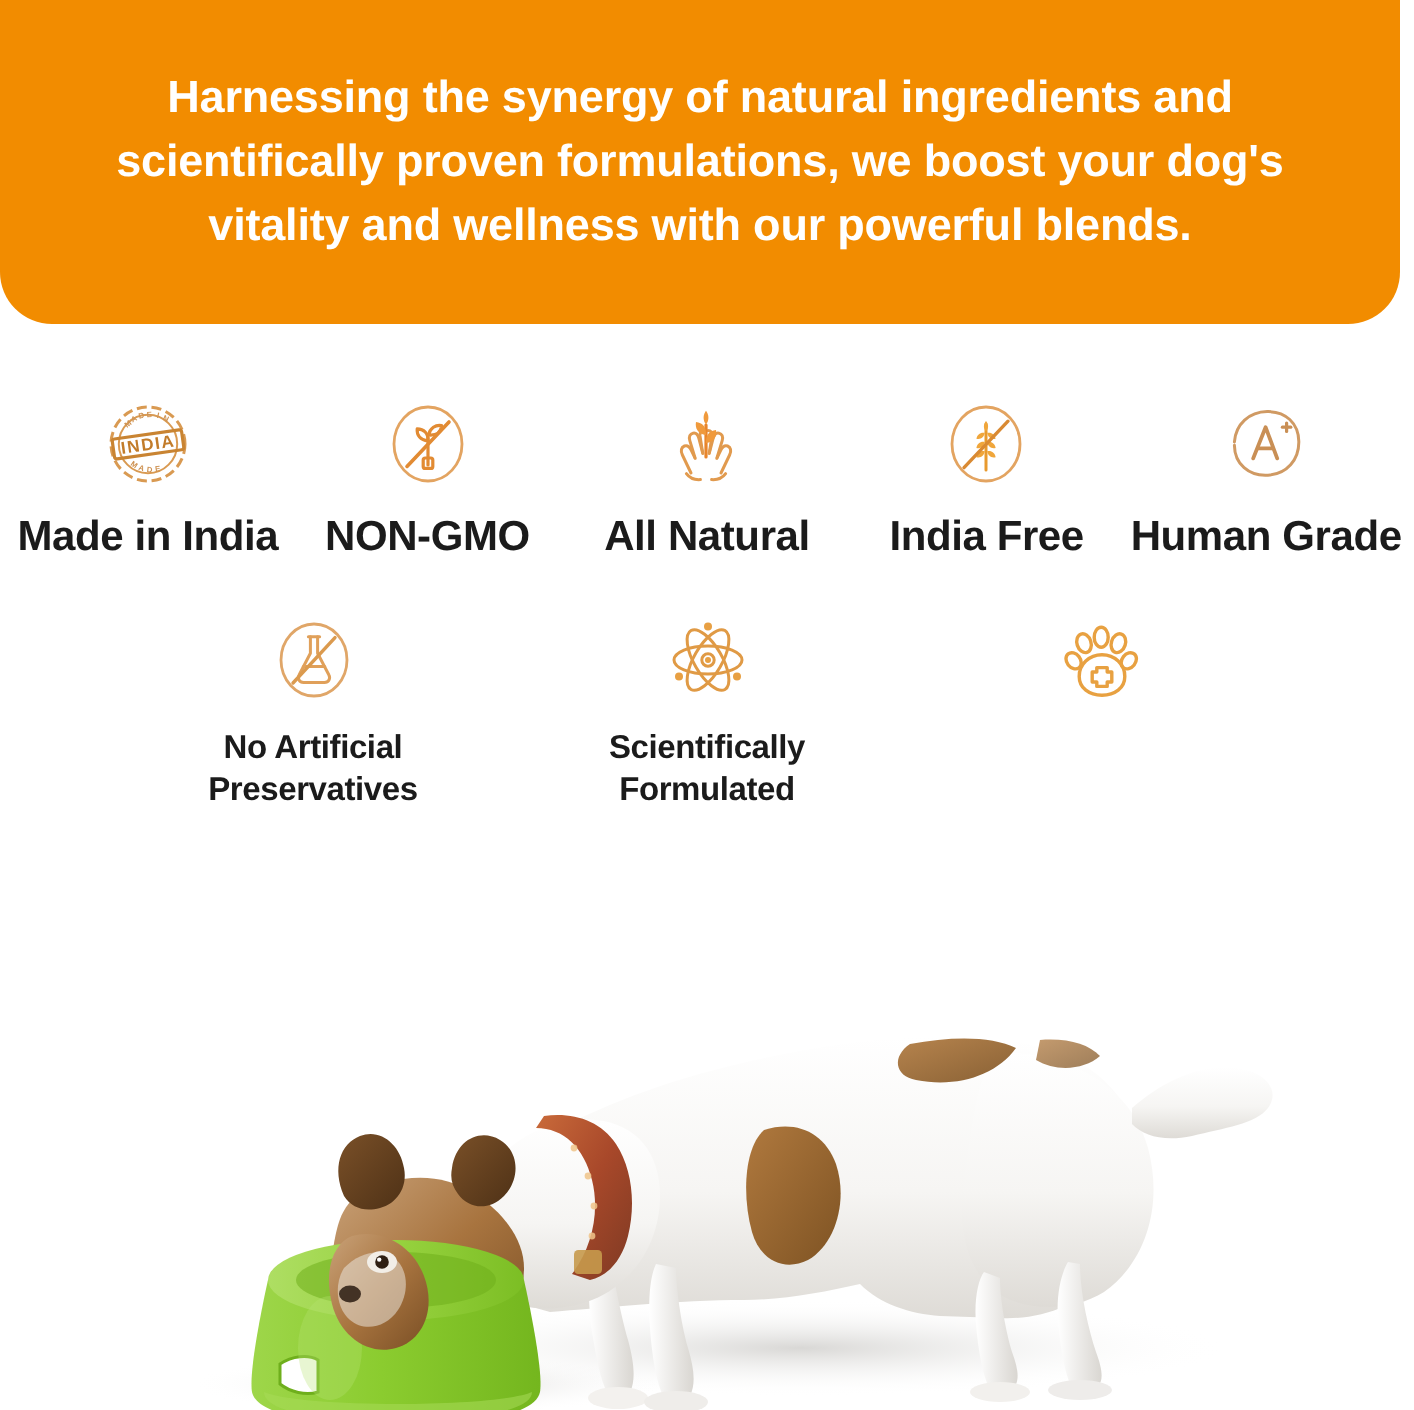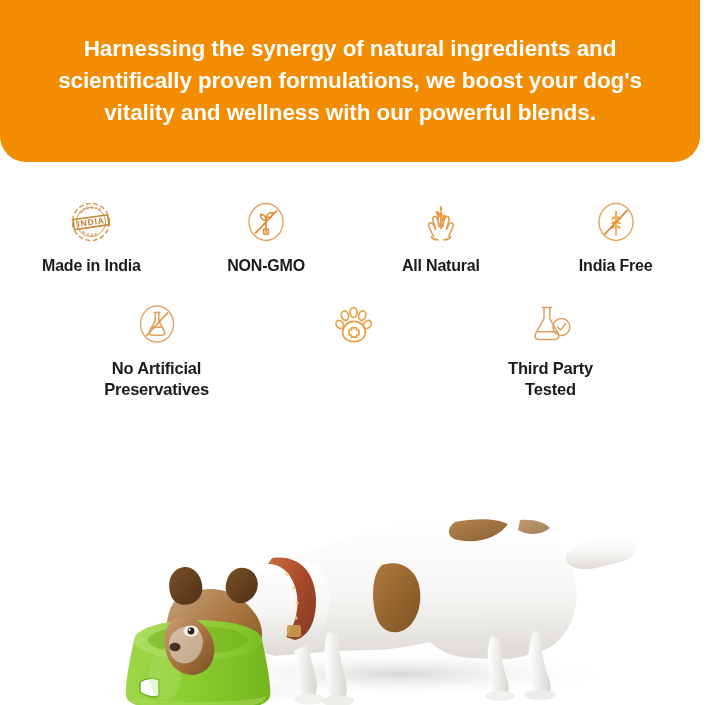--- a/index.html
+++ b/index.html
@@ -50,21 +50,21 @@
     align-items:center; justify-content:flex-start;
     flex:1 1 0;
   }
   .badge-icon {
     width:52px; height:52px;
     display:flex; align-items:center; justify-content:center;
   }
   .badge-icon svg { display:block; width:52px; height:52px; }
   .badge-label {
     margin-top:8px;
-    font-size:16px;
+    font-size:21px;
     font-weight:bold;
     color:#1b1b1b;
     text-align:center;
     line-height:1.25;
     letter-spacing:-0.2px;
     white-space:pre-line;
   }
   .row2 .badge-label { font-size:16.5px; }
 
   
@@ -176,20 +176,37 @@
                 <path d="M25.4 29.6 C23.2 29.2 21.6 30.4 21.2 32.6 C23.4 33.1 25.0 31.9 25.4 29.6 Z"></path>
                 <path d="M26.6 29.6 C28.8 29.2 30.4 30.4 30.8 32.6 C28.6 33.1 27.0 31.9 26.6 29.6 Z"></path>
               </g>
             </g>
             <path d="M15.0 37.8 L37.0 14.6" fill="none" stroke="#D98A33" stroke-width="1.7" stroke-linecap="round"></path>
           </svg>
         </span>
         <span class="badge-label">India Free</span>
       </div>
 
+      <div class="badge">
+        <span class="badge-icon">
+          <svg viewBox="0 0 52 52">
+            <path d="M10.2 25.0 C10.9 16.0 17.6 10.0 26.6 9.8 C35.8 9.6 42.2 15.6 42.4 24.6
+                     C42.6 33.9 36.4 41.0 27.0 41.6 C17.4 42.2 10.3 36.0 10.2 26.6" fill="none" stroke="#D09A63" stroke-width="1.5" stroke-linecap="round"></path>
+            <g fill="none" stroke="#C98F55" stroke-width="1.9" stroke-linecap="round" stroke-linejoin="round">
+              <path d="M19.6 33.2 L25.8 17.6 L31.6 33.2"></path>
+              <path d="M22.0 28.2 L29.3 28.2"></path>
+            </g>
+            <g fill="none" stroke="#C98F55" stroke-width="1.6" stroke-linecap="round">
+              <path d="M34.2 17.6 L38.4 17.6"></path>
+              <path d="M36.3 15.5 L36.3 19.7"></path>
+            </g>
+          </svg>
+        </span>
+        <span class="badge-label">Human Grade</span>
+      </div>
 
     </div>
 
     <div class="badge-row row2">
 
       <div class="badge">
         <span class="badge-icon">
           <svg viewBox="0 0 52 52">
             <ellipse cx="26" cy="26" rx="16.5" ry="18" fill="none" stroke="#E0A668" stroke-width="1.4"></ellipse>
             <g fill="none" stroke="#E0A05A" stroke-width="1.5" stroke-linecap="round" stroke-linejoin="round">
@@ -198,20 +215,40 @@
                        L31.2 37.2 C33.4 37.2 34.4 35.2 33.4 33.4 L27.8 22.6 L27.8 14.4"></path>
               <path d="M20.7 29.2 L31.3 29.2"></path>
             </g>
             <path d="M15.5 37.5 L36.5 14.8" fill="none" stroke="#DB9A4E" stroke-width="1.7" stroke-linecap="round"></path>
           </svg>
         </span>
         <span class="badge-label">No Artificial
 Preservatives</span>
       </div>
 
+      <div class="badge">
+        <span class="badge-icon">
+          <svg viewBox="0 0 52 52">
+            <g fill="none" stroke="#E09A45" stroke-width="1.5">
+              <ellipse cx="26" cy="26" rx="17" ry="7" transform="rotate(0 26 26)"></ellipse>
+              <ellipse cx="26" cy="26" rx="17" ry="7" transform="rotate(60 26 26)"></ellipse>
+              <ellipse cx="26" cy="26" rx="17" ry="7" transform="rotate(120 26 26)"></ellipse>
+              <circle cx="26" cy="26" r="3.1"></circle>
+            </g>
+            <g fill="#E8A043">
+              <circle cx="26" cy="26" r="1.5"></circle>
+              <circle cx="26.0" cy="9.3" r="2.0"></circle>
+              <circle cx="40.5" cy="34.2" r="2.0"></circle>
+              <circle cx="11.5" cy="34.2" r="2.0"></circle>
+            </g>
+          </svg>
+        </span>
+        <span class="badge-label">Scientifically
+Formulated</span>
+      </div>
 
       <div class="badge">
         <span class="badge-icon">
           <svg viewBox="0 0 52 52">
             <g fill="none" stroke="#E8A141" stroke-width="1.7">
               <ellipse cx="17.0" cy="17.6" rx="3.5" ry="4.8" transform="rotate(-18 17.0 17.6)"></ellipse>
               <ellipse cx="25.6" cy="14.6" rx="3.5" ry="5.0"></ellipse>
               <ellipse cx="34.2" cy="17.6" rx="3.5" ry="4.8" transform="rotate(18 34.2 17.6)"></ellipse>
               <ellipse cx="11.8" cy="26.4" rx="3.4" ry="4.4" transform="rotate(-38 11.8 26.4)"></ellipse>
               <ellipse cx="39.4" cy="26.4" rx="3.4" ry="4.4" transform="rotate(38 39.4 26.4)"></ellipse>
@@ -219,38 +256,20 @@
                        C19.6 43.6 14.6 40.0 14.6 34.2 C14.6 28.2 19.6 23.4 26 23.4 Z"></path>
             </g>
             <g fill="none" stroke="#E8A141" stroke-width="1.7" stroke-linejoin="round">
               <path d="M23.4 29.8 L28.6 29.8 L28.6 32.0 L30.9 32.0 L30.9 37.0 L28.6 37.0
                        L28.6 39.2 L23.4 39.2 L23.4 37.0 L21.1 37.0 L21.1 32.0 L23.4 32.0 Z"></path>
             </g>
           </svg>
         </span>
       </div>
 
-      <div class="badge">
-        <span class="badge-icon">
-          <svg viewBox="0 0 52 52">
-            <g fill="none" stroke="#DFA05C" stroke-width="1.5" stroke-linecap="round" stroke-linejoin="round">
-              <path d="M17.6 9.6 L26.4 9.6"></path>
-              <path d="M19.0 9.6 L19.0 20.6 L10.6 35.6 C9.0 38.4 10.6 41.4 13.8 41.4
-                       L30.0 41.4 C33.2 41.4 34.8 38.4 33.2 35.6 L24.8 20.6 L24.8 9.6"></path>
-              <path d="M12.8 33.8 L31.0 33.8"></path>
-            </g>
-            <g fill="none" stroke="#DFA05C" stroke-width="1.5" stroke-linecap="round" stroke-linejoin="round">
-              <circle cx="36.4" cy="29.0" r="8.4"></circle>
-              <path d="M32.6 29.0 L35.6 32.1 L40.5 25.8"></path>
-            </g>
-          </svg>
-        </span>
-        <span class="badge-label">Third Party
-Tested</span>
-      </div>
 
     </div>
   </div>
 
   <div class="photo">
     <svg viewBox="0 0 707 271" aria-hidden="true">
       <defs>
         <linearGradient id="furTop" x1="0" y1="0" x2="0" y2="1">
           <stop offset="0" stop-color="#ffffff"></stop>
           <stop offset="0.55" stop-color="#f6f5f3"></stop>

